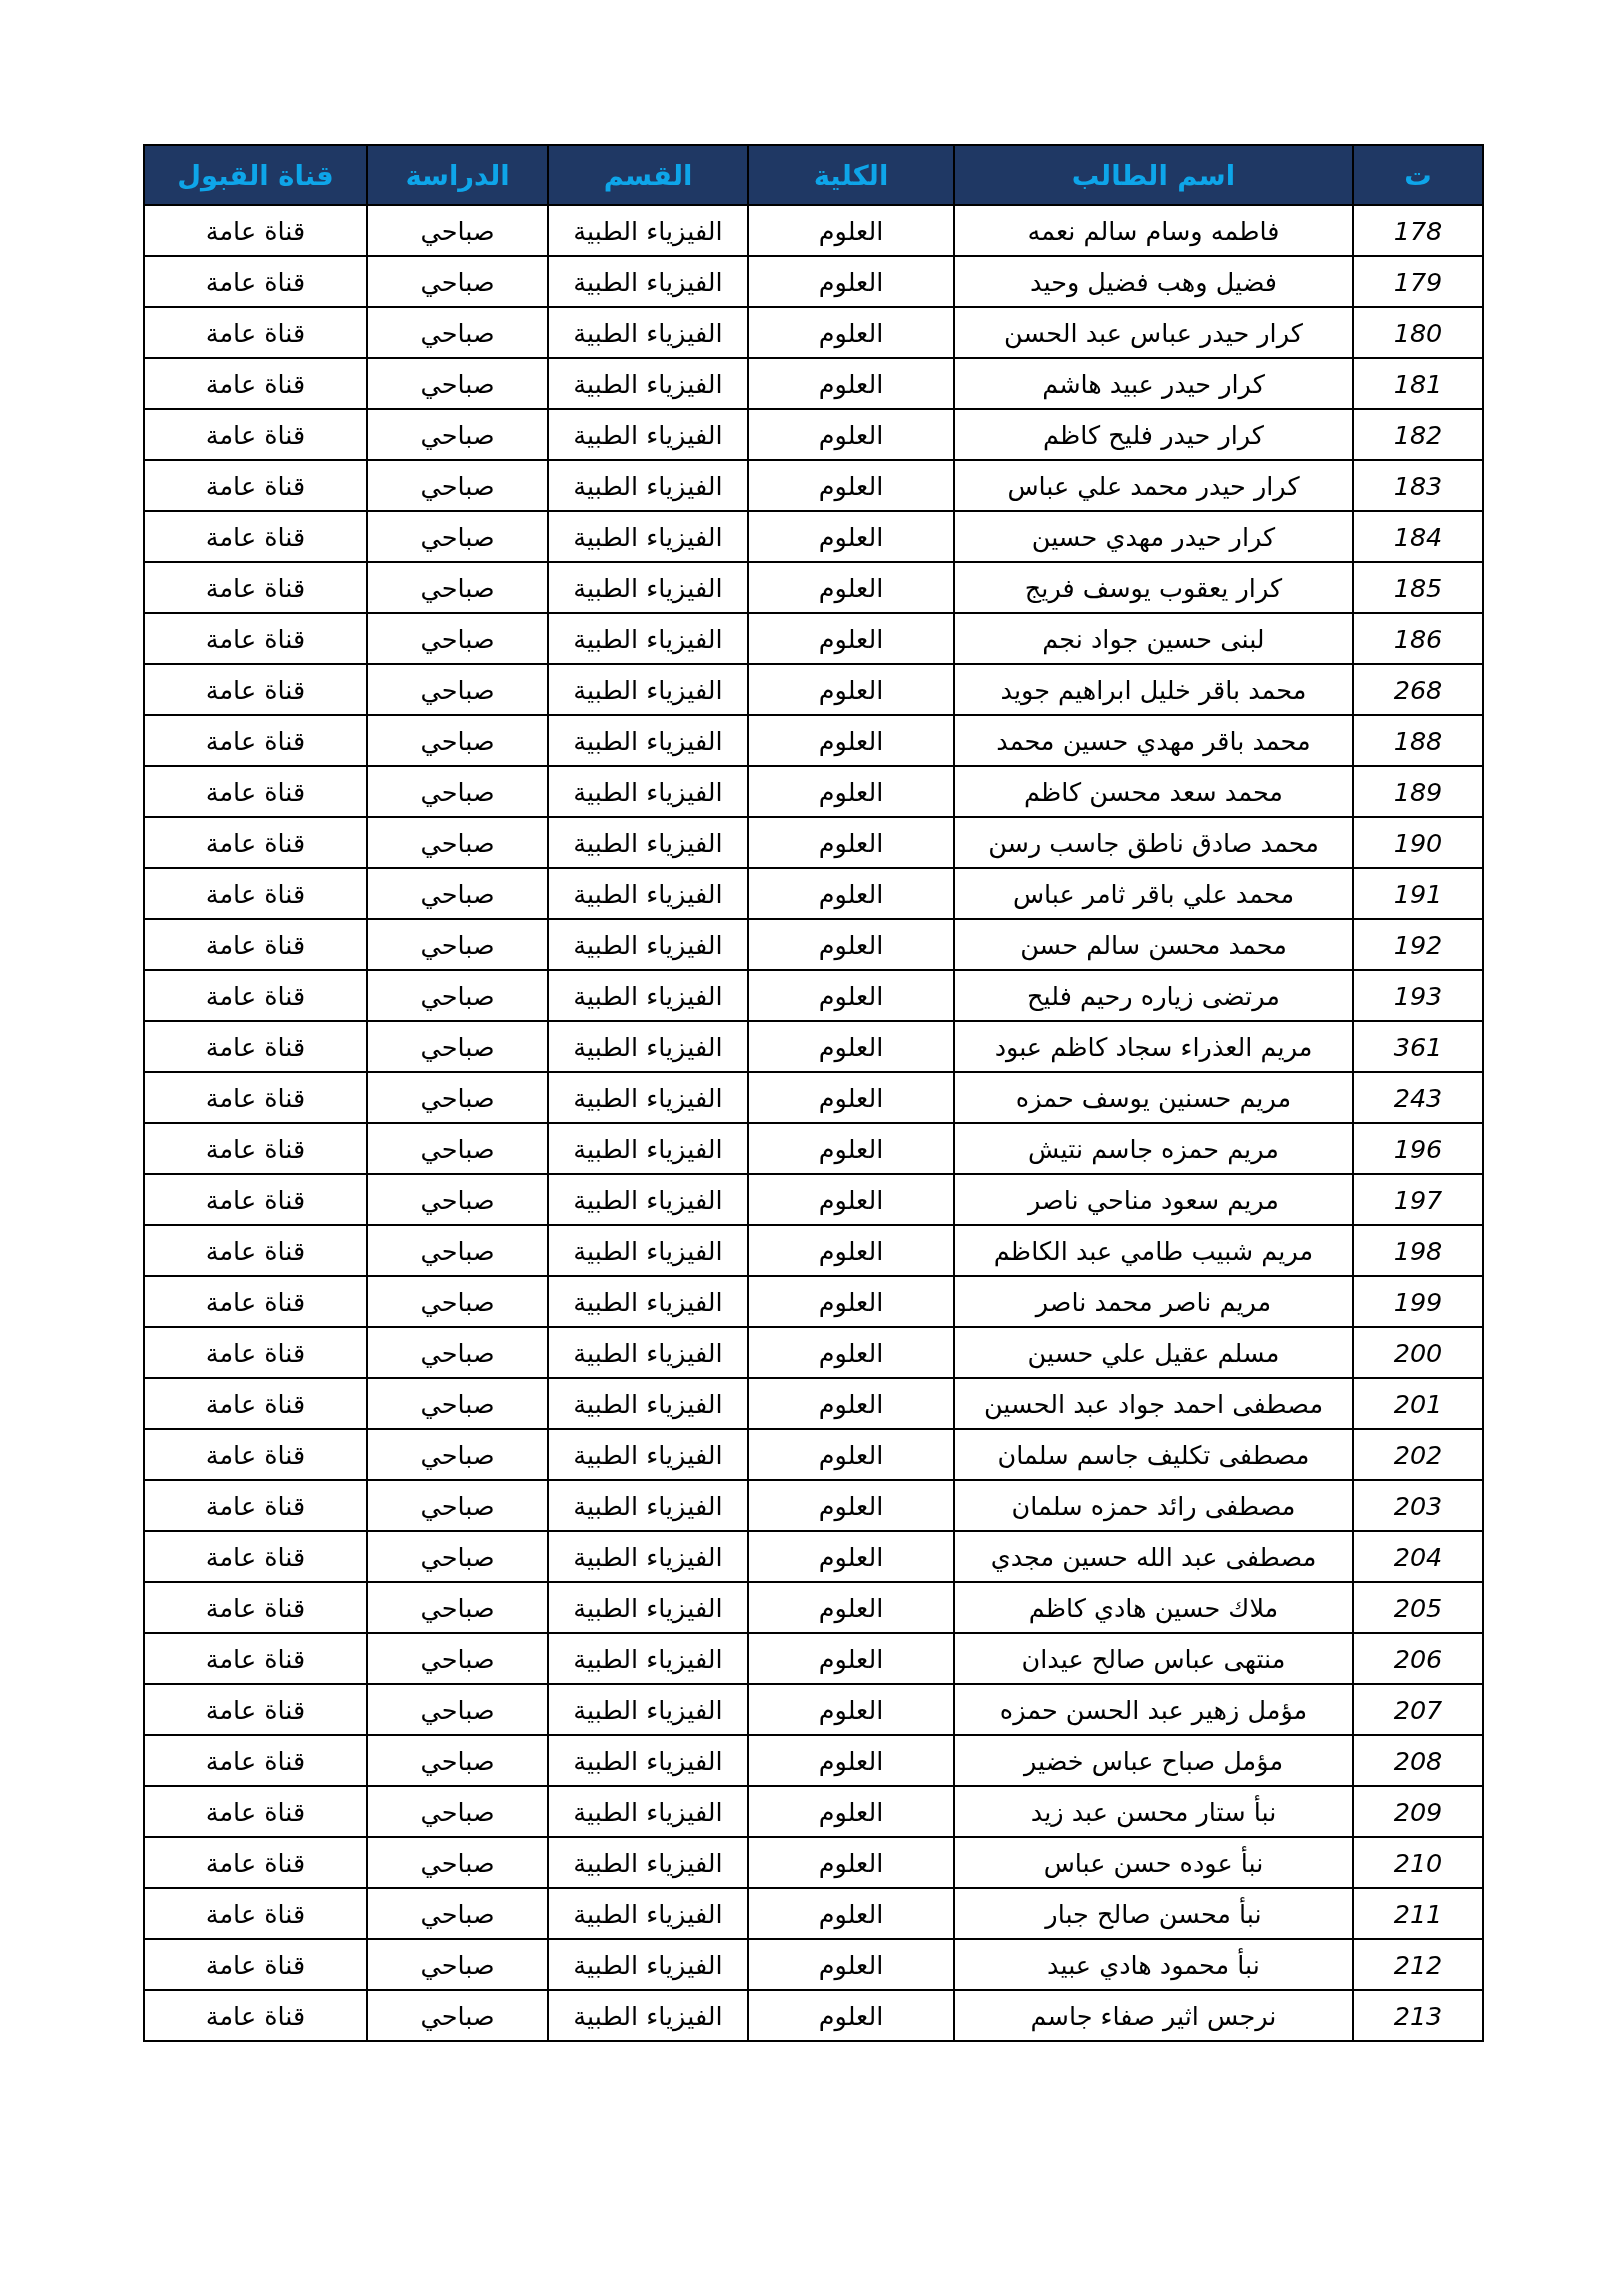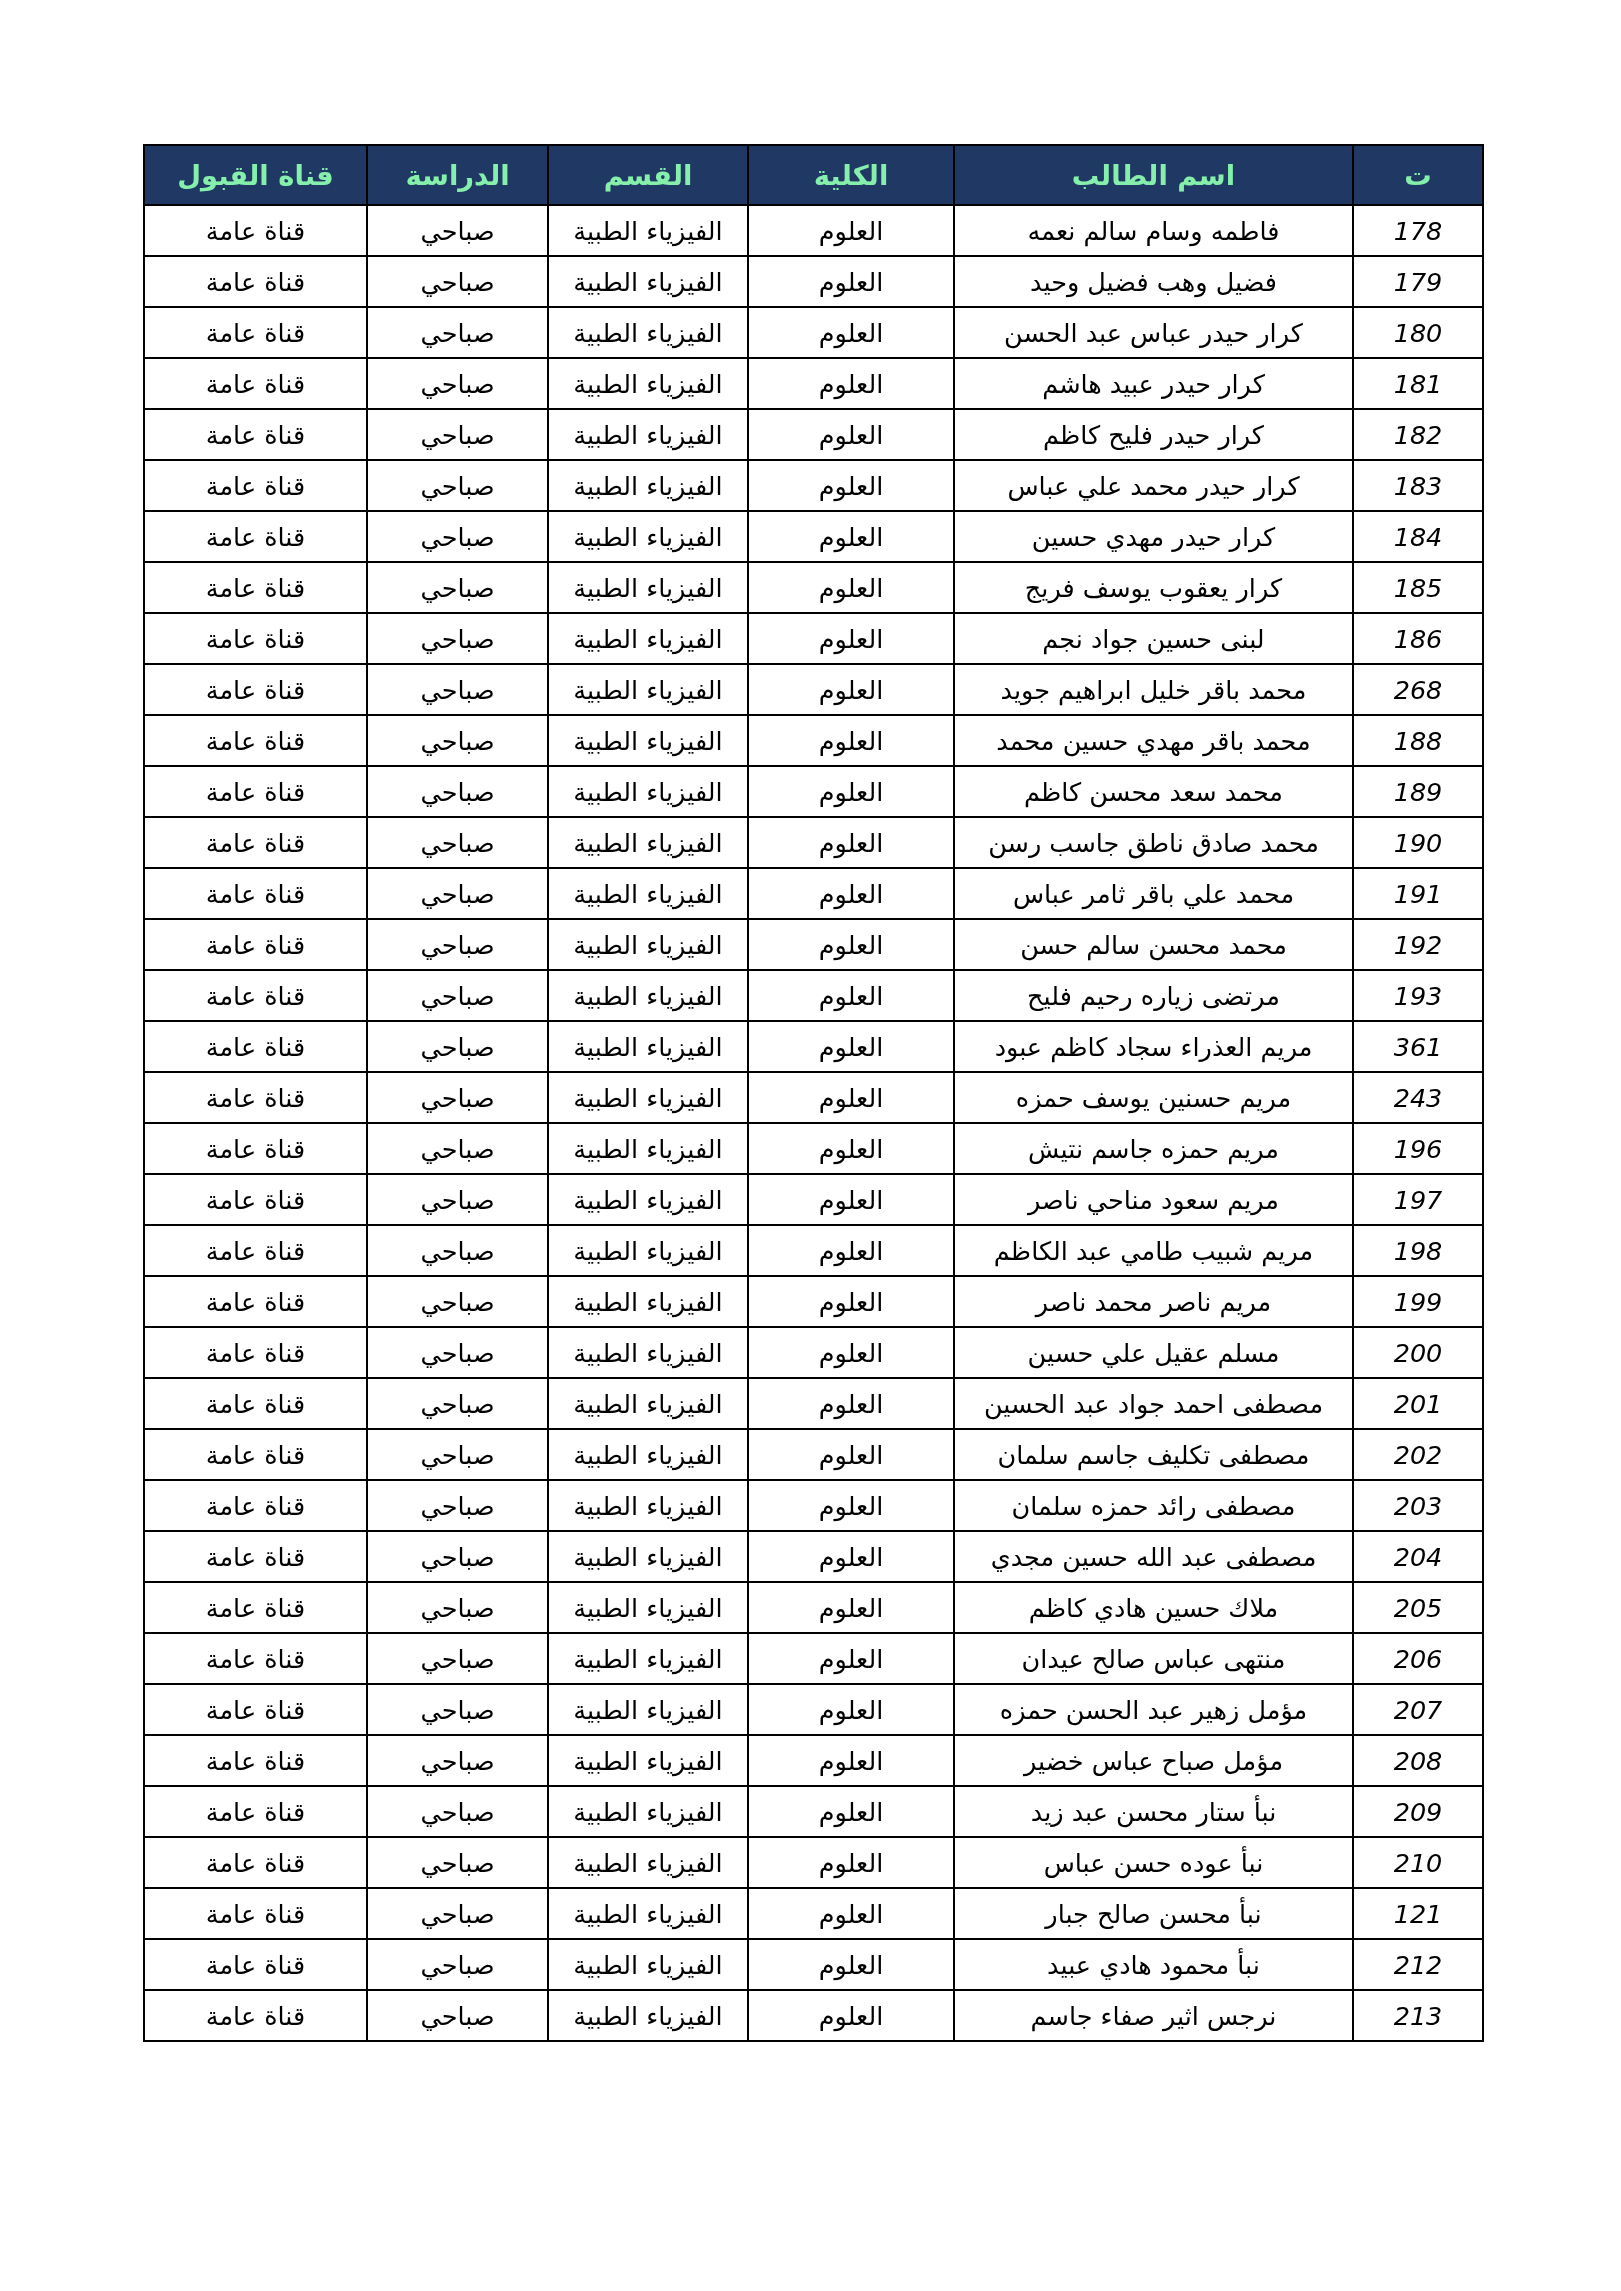--- a/index.html
+++ b/index.html
@@ -26,21 +26,21 @@
   }
   table.roster th,
   table.roster td {
     border: 2.9px solid #000000;
     overflow: hidden;
     white-space: nowrap;
     vertical-align: middle;
   }
   table.roster th {
     background: #1f3864;
-    color: #86efac;
+    color: #0ea5e9;
     font-weight: bold;
     font-size: 27.4px;
     height: 58px;
     text-align: center;
     padding: 0;
   }
   table.roster td {
     color: #000000;
     font-size: 25.5px;
     height: 49px;
@@ -341,21 +341,21 @@
         </tr>
         <tr>
           <td class="col-serial">210</td>
           <td class="col-name">نبأ عوده حسن عباس</td>
           <td class="col-college">العلوم</td>
           <td class="col-dept">الفيزياء الطبية</td>
           <td class="col-study">صباحي</td>
           <td class="col-channel">قناة عامة</td>
         </tr>
         <tr>
-          <td class="col-serial">121</td>
+          <td class="col-serial">211</td>
           <td class="col-name">نبأ محسن صالح جبار</td>
           <td class="col-college">العلوم</td>
           <td class="col-dept">الفيزياء الطبية</td>
           <td class="col-study">صباحي</td>
           <td class="col-channel">قناة عامة</td>
         </tr>
         <tr>
           <td class="col-serial">212</td>
           <td class="col-name">نبأ محمود هادي عبيد</td>
           <td class="col-college">العلوم</td>

